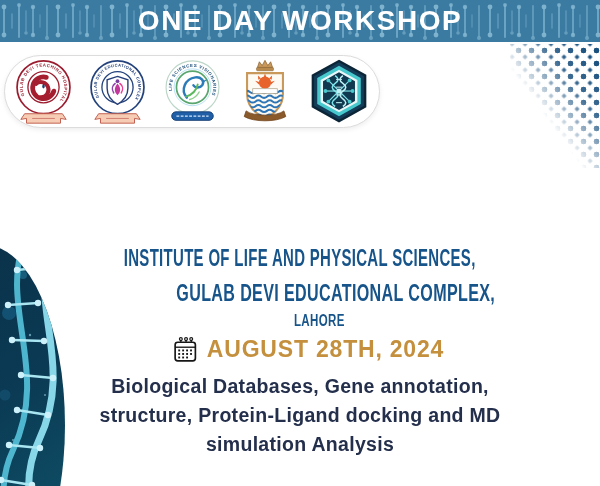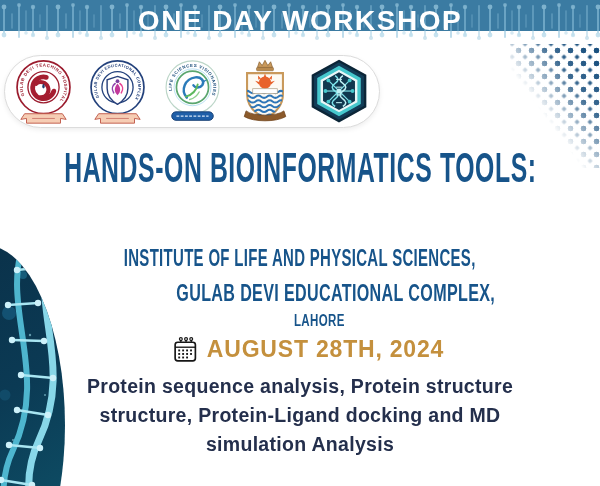--- a/index.html
+++ b/index.html
@@ -1,20 +1,20 @@
 <!DOCTYPE html>
 <html><head>
 <meta charset="utf-8">
 <style>
   html,body{margin:0;padding:0;background:#fff;}
   .poster{position:relative;width:600px;height:486px;background:#fff;overflow:hidden;
           font-family:"Liberation Sans",sans-serif;}
 
   
-  .banner{position:absolute;top:0;left:0;width:600px;height:31px;background:#3b7ba2;}
+  .banner{position:absolute;top:0;left:0;width:600px;height:42px;background:#3b7ba2;}
   .banner-pattern{position:absolute;top:0;left:0;}
   .banner-title{position:absolute;top:0;left:0;width:600px;height:42px;line-height:42px;
     text-align:center;color:#ffffff;font-size:28px;font-weight:800;letter-spacing:1.5px;margin:0;}
 
   
   .halftone{position:absolute;top:44px;right:0;width:90px;height:124px;
     background-image:radial-gradient(circle,#1b517f 0 2.7px,transparent 3.1px),
                      radial-gradient(circle,#1b517f 0 1.9px,transparent 2.3px);
     background-size:13px 13px,13px 13px;background-position:2px 0,8.5px 6.5px;
     -webkit-mask-image:linear-gradient(to bottom left,#000 8%,rgba(0,0,0,.85) 30%,transparent 60%);
@@ -188,23 +188,20 @@
       <g stroke="#bff0f4" stroke-width="1.1">
         <line x1="28" y1="21" x2="34" y2="21"></line>
           <line x1="28" y1="29" x2="34" y2="29"></line>
         <line x1="28" y1="37" x2="34" y2="37"></line>
           <line x1="28" y1="45" x2="34" y2="45"></line>
       </g>
       <circle cx="31" cy="33" r="2.6" fill="#bff0f4"></circle>
     </svg>
   </div>
 
-  <div class="crow t1">
-    <span class="condensed">HANDS-ON BIOINFORMATICS TOOLS:</span>
-  </div>
 
   <div class="crow v1">
     <span class="condensed">INSTITUTE OF LIFE AND PHYSICAL SCIENCES,</span>
   </div>
   <div class="crow v2">
     <span class="condensed">GULAB DEVI EDUCATIONAL COMPLEX,</span>
   </div>
   <div class="crow city">
     <span class="condensed">LAHORE</span>
   </div>
@@ -228,21 +225,21 @@
           <rect x="16.9" y="16.4" width="1.8" height="1.8"></rect>
         <rect x="5.5" y="19.8" width="1.8" height="1.8"></rect>
           <rect x="9.3" y="19.8" width="1.8" height="1.8"></rect>
           <rect x="13.1" y="19.8" width="1.8" height="1.8"></rect>
       </g>
     </svg>
     <span class="date-text">AUGUST 28TH, 2024</span>
   </div>
 
   <div class="topics">
-    <div>Protein sequence analysis, Protein structure</div>
+    <div>Biological Databases, Gene annotation,</div>
     <div>structure, Protein-Ligand docking and MD</div>
     <div>simulation Analysis</div>
   </div>
 
   <div class="dna-corner">
     <svg width="160" height="360" viewBox="0 0 160 360">
       <defs>
         <linearGradient id="dnabg" x1="0" y1="0" x2=".3" y2="1">
           <stop offset="0" stop-color="#0a2f47"></stop>
           <stop offset=".55" stop-color="#0b3a54"></stop>

